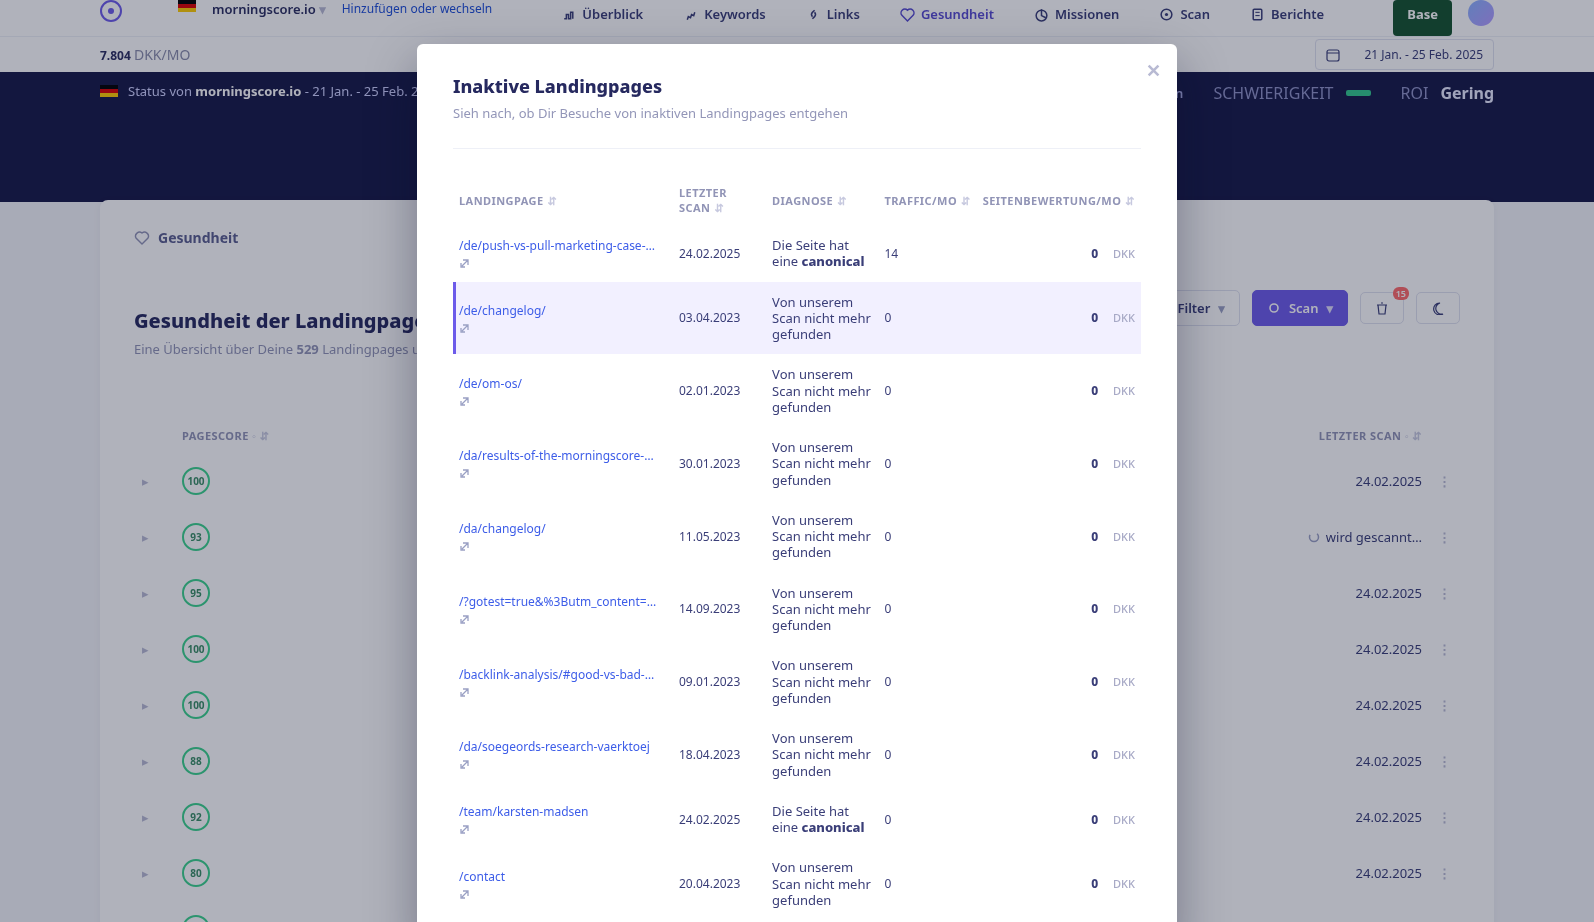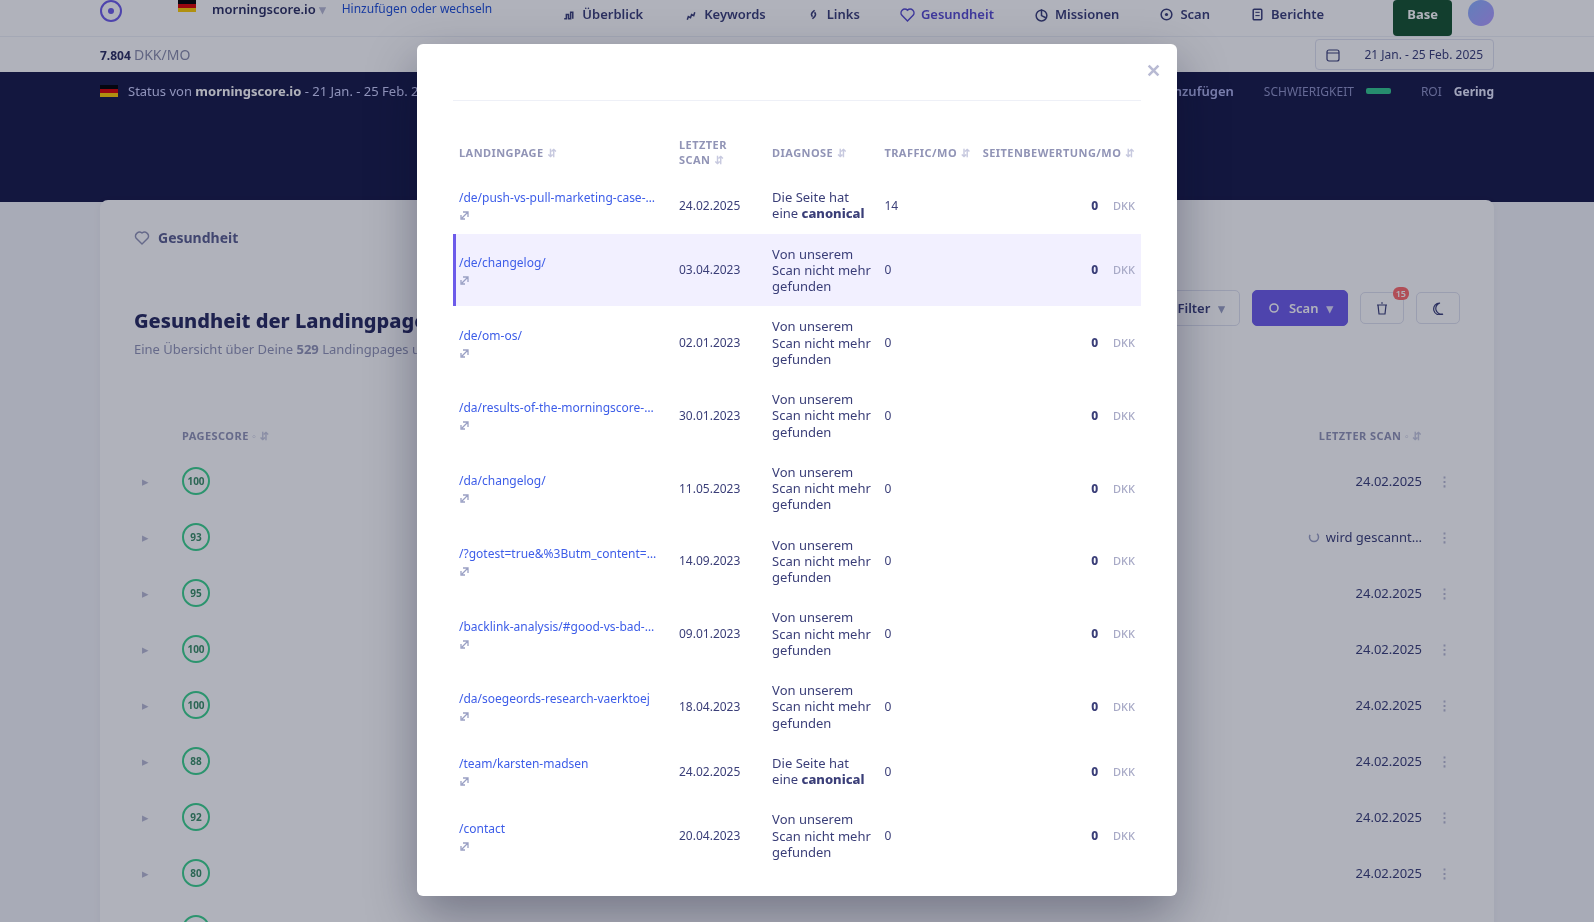--- a/index.html
+++ b/index.html
@@ -22,21 +22,21 @@
 
   .subbar{height:36px;background:#fff;display:flex;align-items:center;padding:0 100px;justify-content:space-between;font-size:12px;color:#8a8dab;border-top:1px solid #eef0f7}
   .subbar b{color:#2a2d60;font-weight:700}
   .daterange{border:1px solid #dfe1ef;border-radius:4px;padding:6px 10px;color:#3a3e78;display:flex;gap:24px;align-items:center}
 
   
   .hero{height:130px;background:#161846;padding:10px 100px;display:flex;align-items:flex-start;justify-content:space-between;color:#cfd2ff;font-size:13px}
   .hero-left{display:flex;gap:10px;align-items:center}
   .hero-right{display:flex;gap:30px;align-items:center}
   .add-mission{display:flex;gap:8px;align-items:center;color:#b1b5ee;font-weight:600}
-  .meta-pair{display:flex;gap:12px;align-items:center;font-size:12px;color:#8f93c7}
+  .meta-pair{display:flex;gap:12px;align-items:center;font-size:16px;color:#8f93c7}
   .meta-pair .bar{width:25px;height:6px;background:#32c88c;border-radius:2px;position:relative;overflow:hidden}
 
   
   .card{position:absolute;left:100px;right:100px;top:200px;bottom:-40px;background:#fff;border-radius:8px;padding:28px 34px;box-shadow:0 2px 8px rgba(20,24,60,.05)}
   .card-head{display:flex;gap:8px;align-items:center;color:#5a5e8f;font-weight:700;font-size:14px}
   .card-title{margin-top:60px;font-size:20px;font-weight:800;color:#26295f;display:flex;align-items:center;gap:10px}
   .card-sub{color:#9194b6;font-size:13px;margin-top:6px}
   .card-tools{position:absolute;right:34px;top:90px;display:flex;gap:12px;align-items:center}
   .pill-btn{border:1px solid #dfe1ef;border-radius:5px;padding:8px 14px;font-size:13px;color:#3a3e78;font-weight:600;display:flex;gap:8px;align-items:center;background:#fff}
   .pill-btn.primary{background:#6d5bea;color:#fff;border-color:#6d5bea}
@@ -341,20 +341,22 @@
           <td><span class="tri-dot">⋮</span></td>
         </tr>
       </tbody>
   </table>
 </div>
 
 <div class="overlay"></div>
 
 <div class="modal">
   <span class="close-x">✕</span>
+  <h2>Inaktive Landingpages</h2>
+  <div class="sub">Sieh nach, ob Dir Besuche von inaktiven Landingpages entgehen</div>
   <div class="modal-sep"></div>
 
 
   <table class="mtable">
     <thead>
         <tr id="m-head">
           <th>LANDINGPAGE<span class="sort">⇵</span></th>
           <th>LETZTER SCAN<span class="sort">⇵</span></th>
           <th>DIAGNOSE<span class="sort">⇵</span></th>
           <th>TRAFFIC/MO<span class="sort">⇵</span></th>

